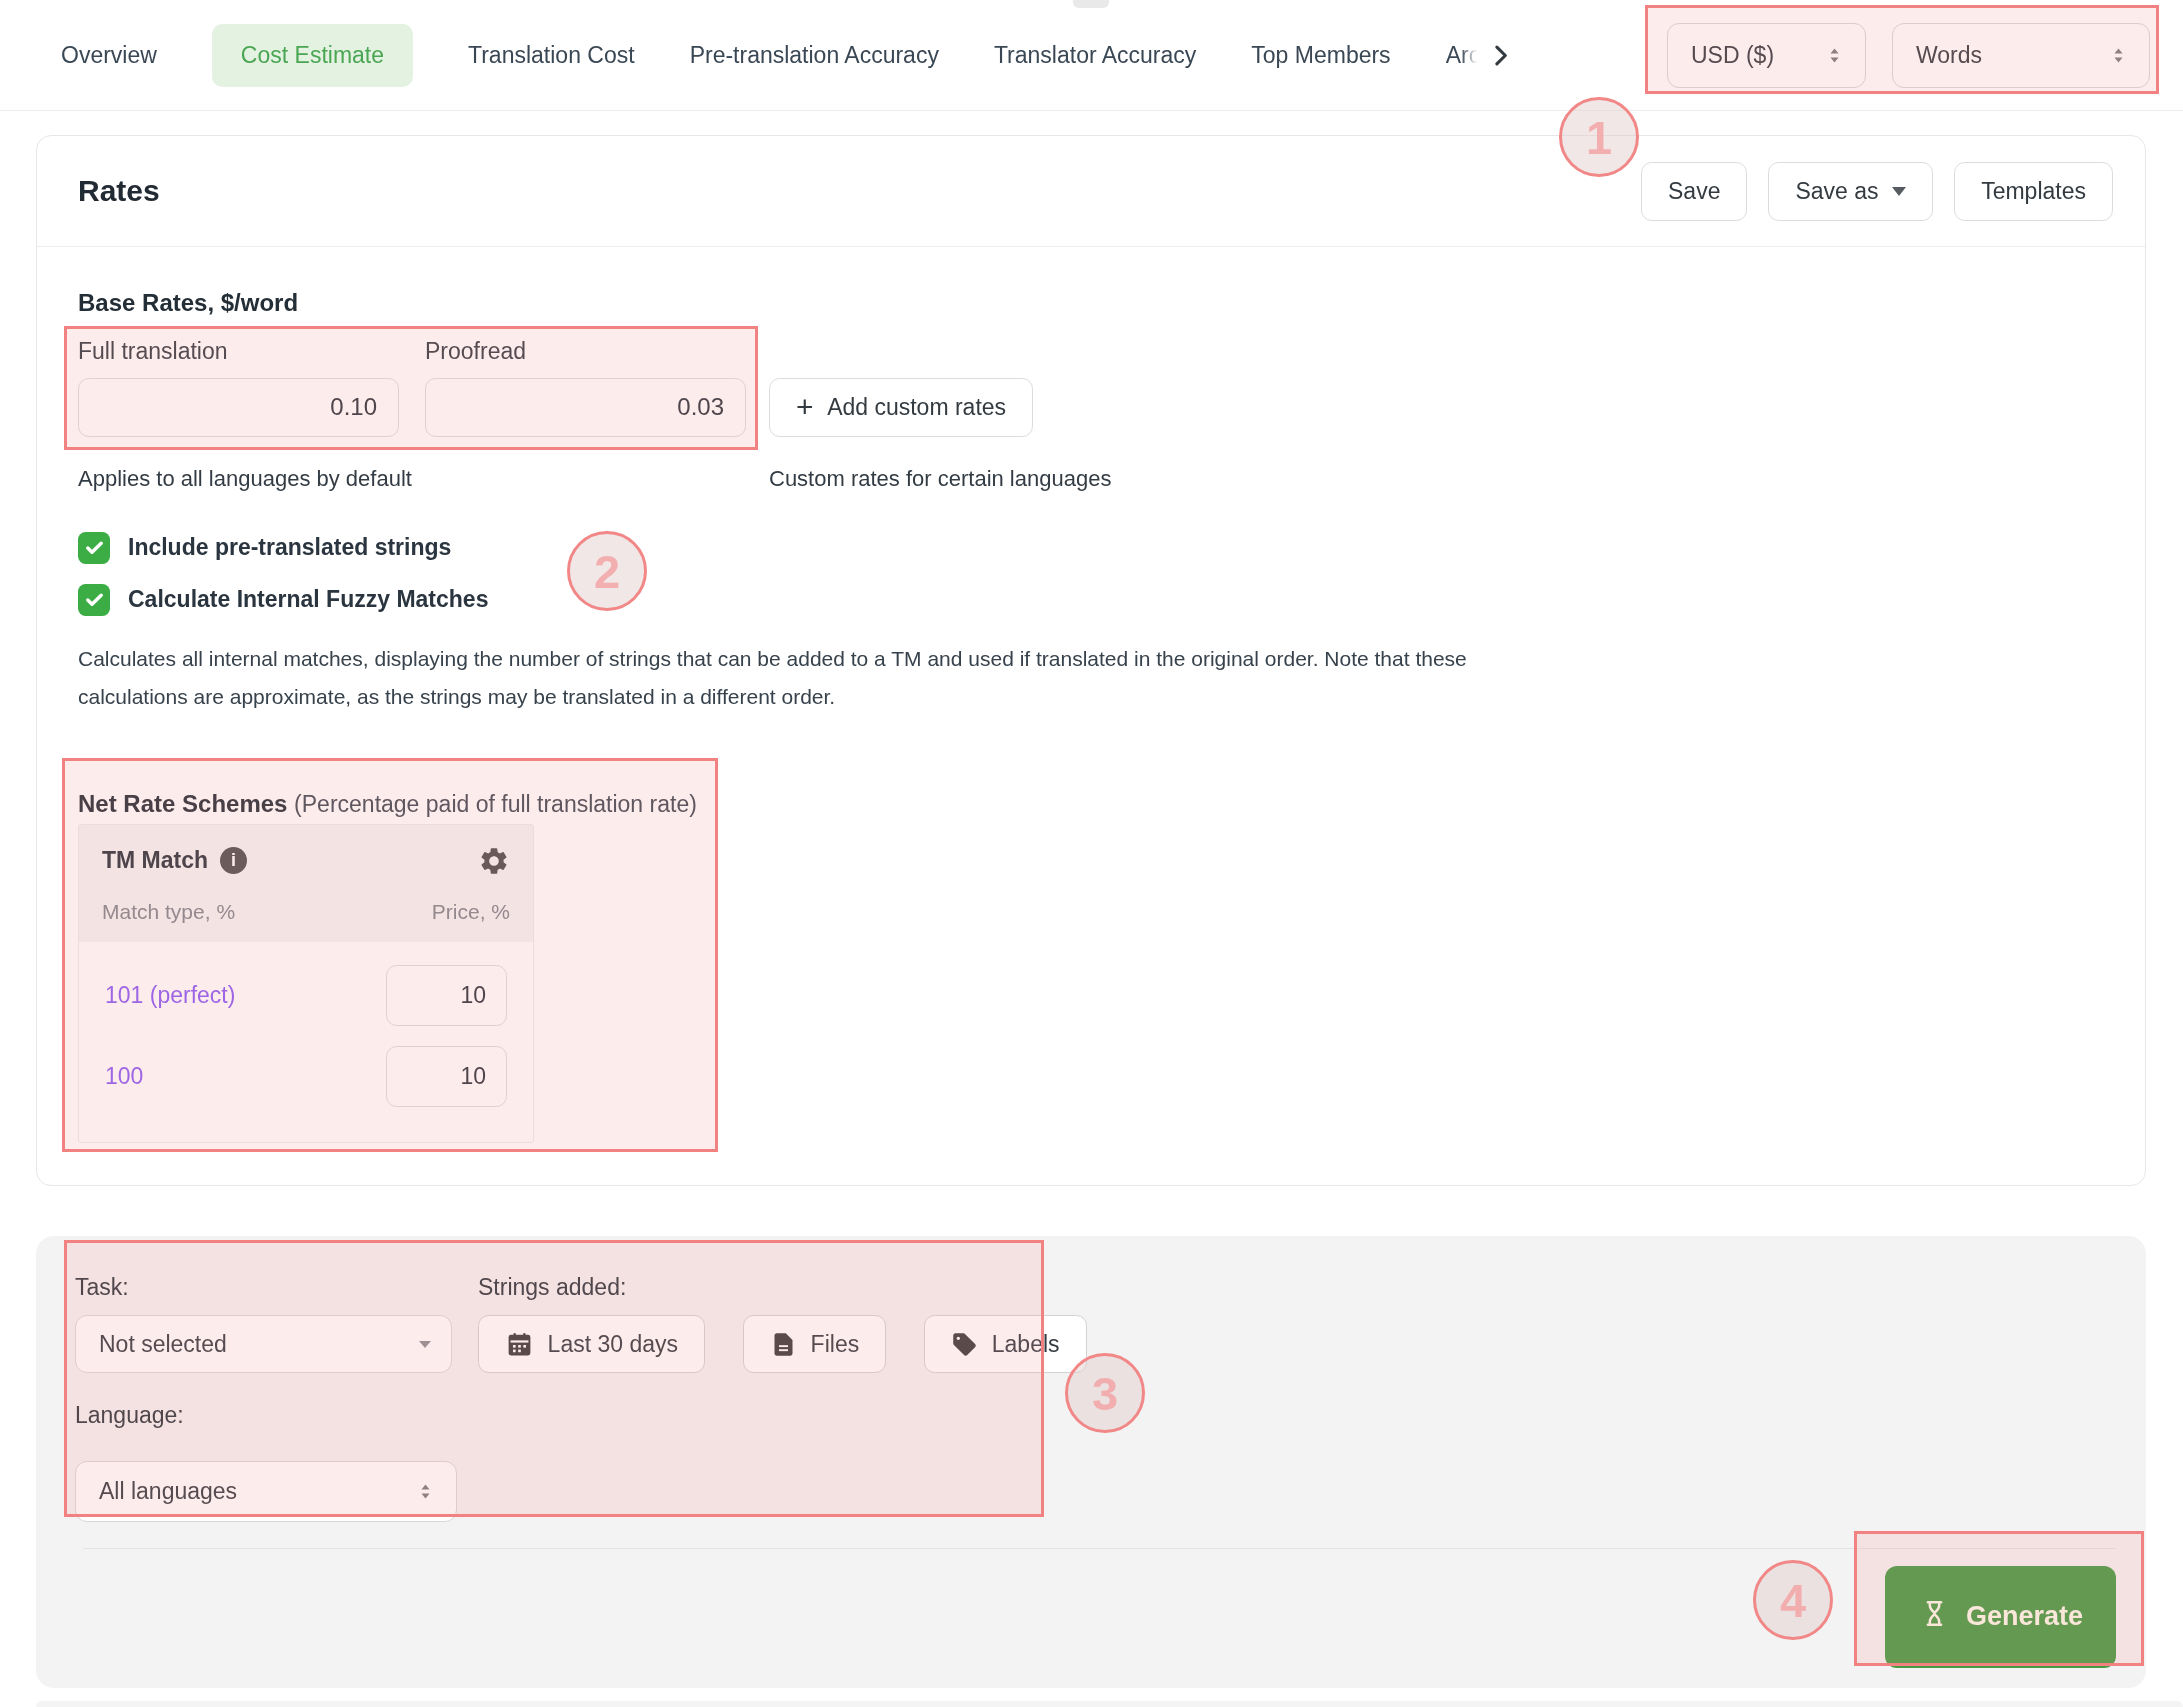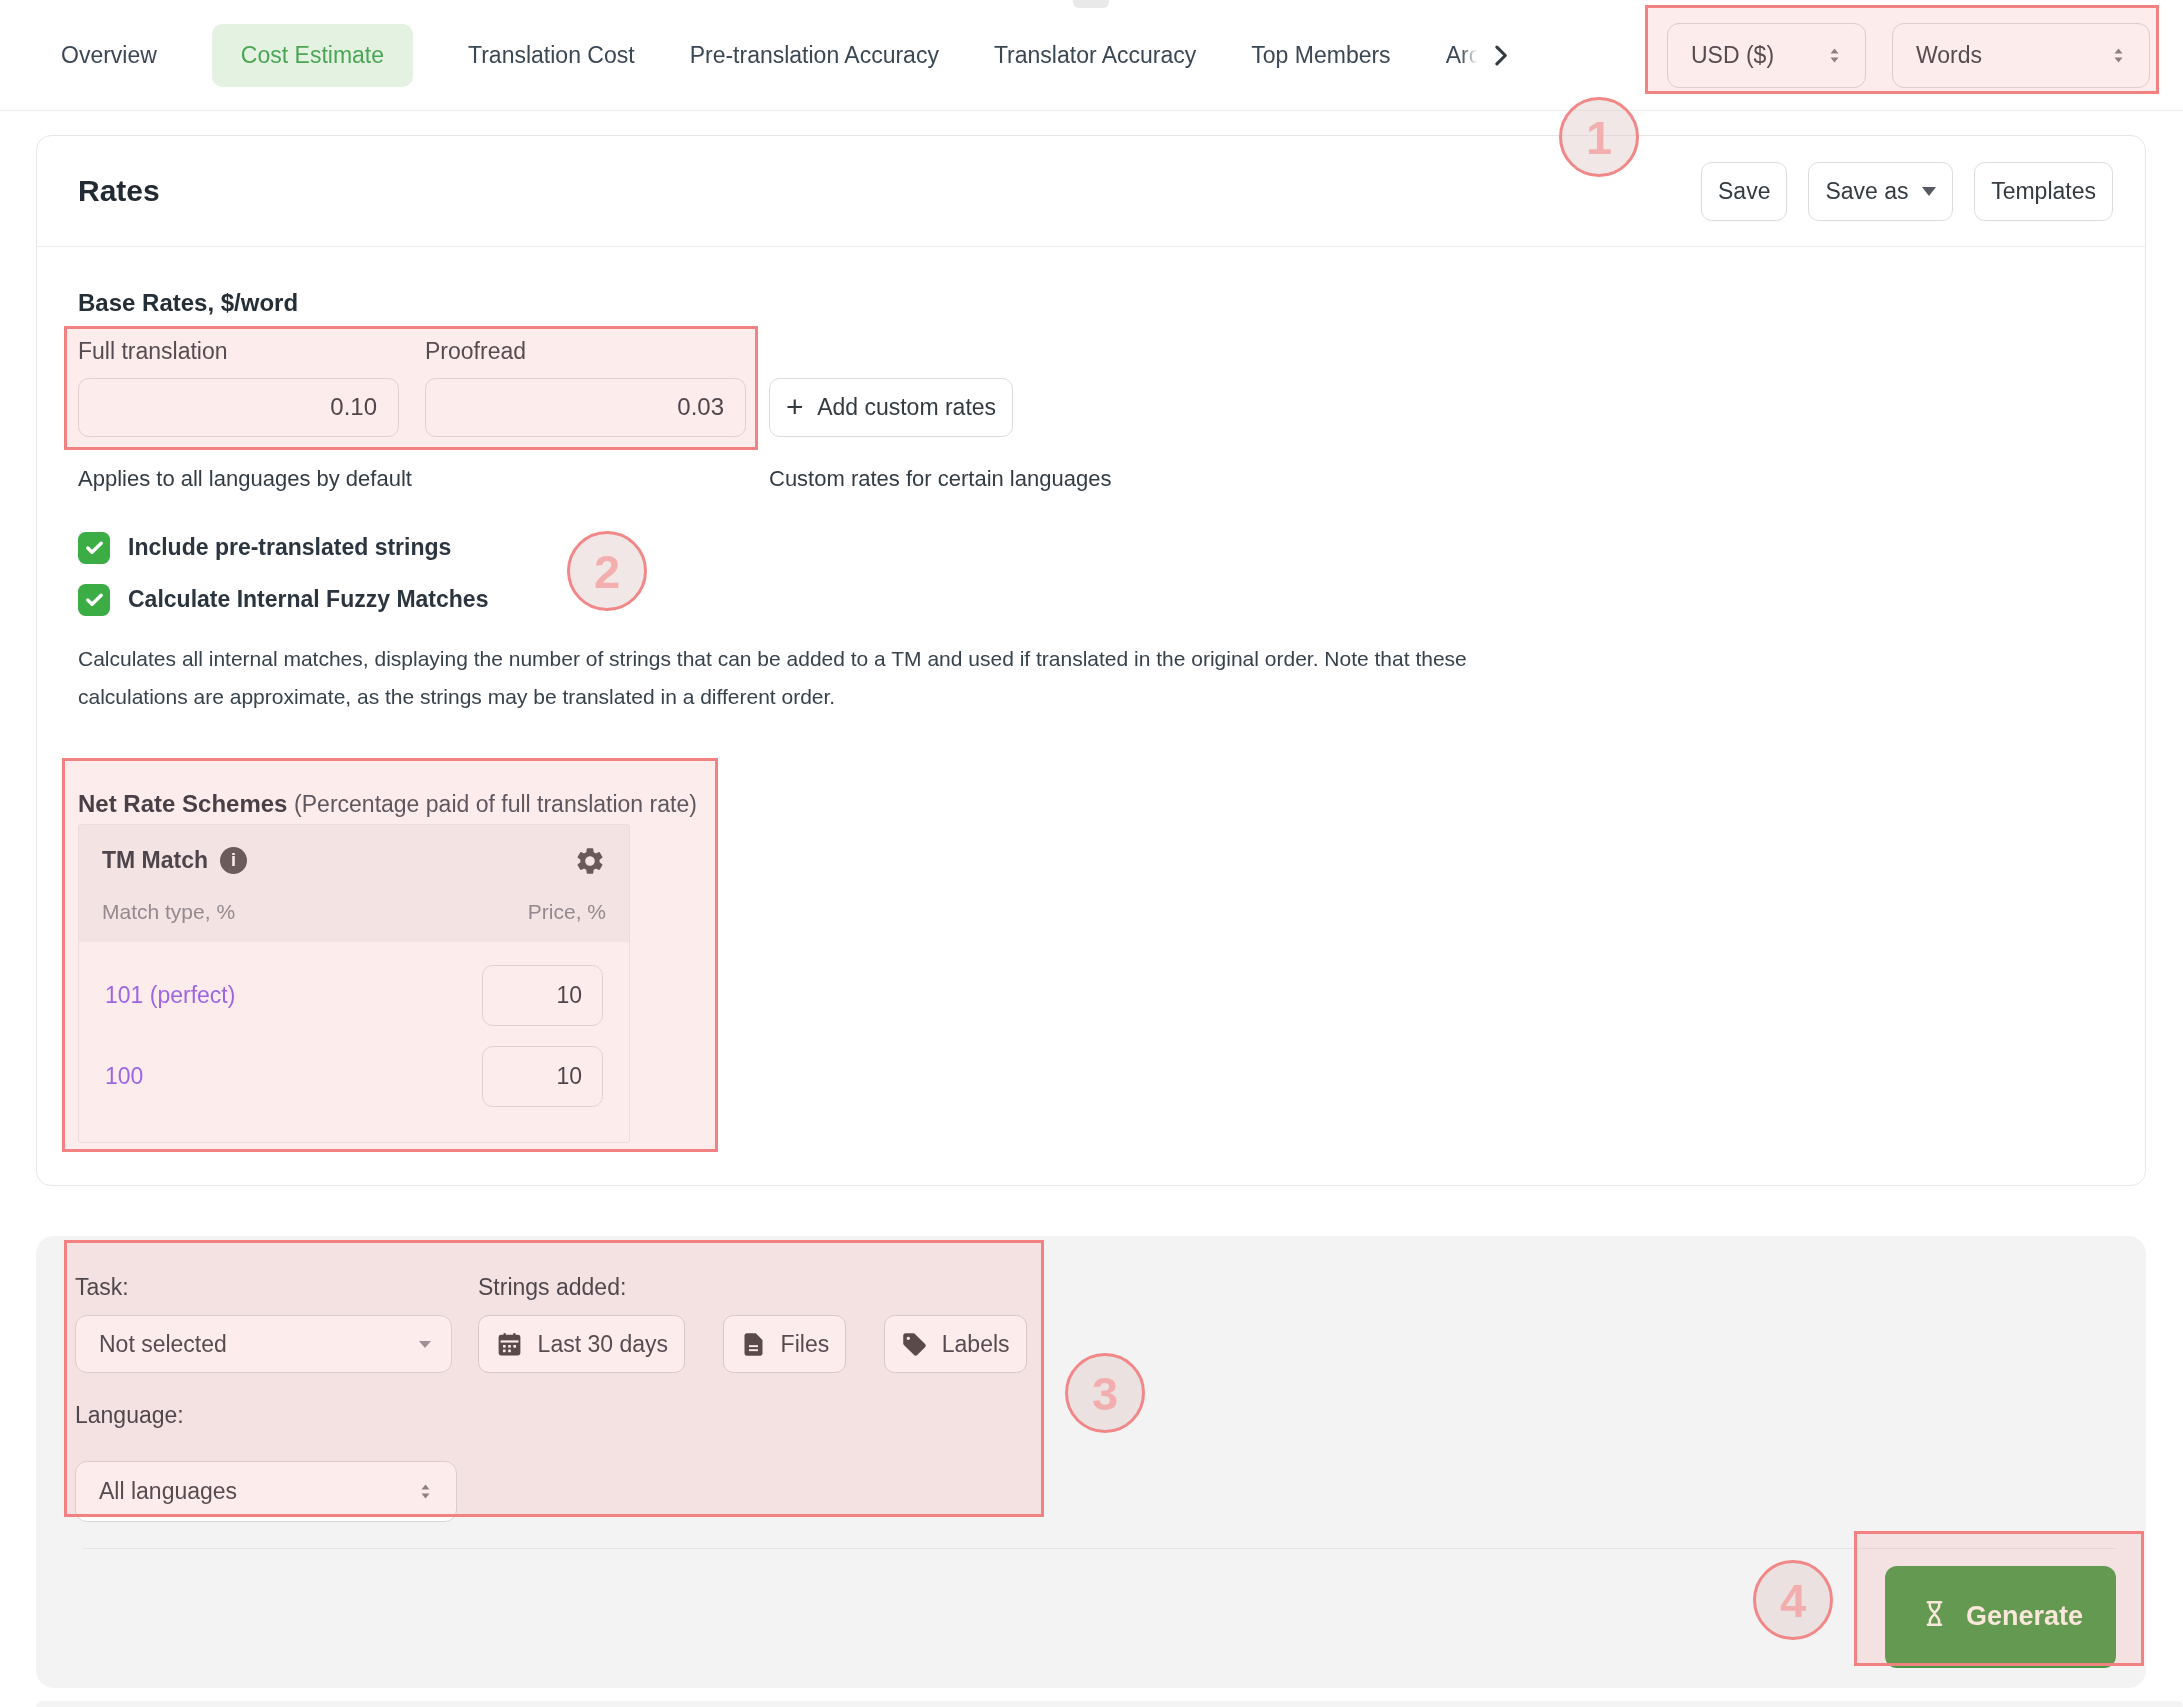--- a/index.html
+++ b/index.html
@@ -54,21 +54,21 @@
     background:#fff; border:1.5px solid #e7e7e7; border-radius:15px;
   }
   .card-header {
     height:111px; display:flex; align-items:center; justify-content:space-between;
     padding:0 32px 0 41px; border-bottom:1.5px solid #ededed;
   }
   .card-title { font-size:30px; font-weight:700; color:#222b33; }
   .header-actions { display:flex; gap:21px; }
   .btn {
     height:59px; background:#fff; border:1.5px solid #dcdcdc; border-radius:10.6px;
-    display:inline-flex; align-items:center; gap:13.6px; padding:0 16px;
+    display:inline-flex; align-items:center; gap:13.6px; padding:0 26px;
     font-size:23px; color:#333b41; cursor:pointer;text-align:center;
   }
   .caret-down {
     width:0; height:0; border-left:7.6px solid transparent; border-right:7.6px solid transparent;
     border-top:9px solid #555b60;
   }
   .card-body { padding:39px 41px 42px; }
 
   .section-heading { font-size:24px; font-weight:700; color:#242e36; line-height:33px; }
   .base-heading { margin-bottom:16.7px; }
@@ -94,21 +94,21 @@
     display:flex; align-items:center; justify-content:center; flex:0 0 auto;
   }
   .checkbox svg { display:block; }
   .checkbox-label { margin-left:18px; font-size:23px; font-weight:700; color:#2a3540; }
 
   .note { margin-top:24px; max-width:1486px; font-size:21px; line-height:38px; color:#37424c; }
 
   .net-heading { margin:71px 0 3px; }
   .net-hint { font-weight:400; font-size:23px; color:#3f4a54; }
 
-  .tm-card { width:552px; border:1.5px solid #ececec; border-radius:3px; overflow:hidden; }
+  .tm-card { width:456px; border:1.5px solid #ececec; border-radius:3px; overflow:hidden; }
   .tm-header { background:#f4f4f4; padding:20px 23px 18px; }
   .tm-title-row { display:flex; align-items:center; }
   .tm-title { font-size:23px; font-weight:700; color:#2a343c; }
   .info-icon {
     width:27px; height:27px; border-radius:50%; background:#4f4f4f; color:#fff;
     font-size:18px; font-weight:700; display:flex; align-items:center; justify-content:center;
     margin-left:12px; cursor:pointer;
   }
   .gear-icon { margin-left:auto; cursor:pointer; display:flex; }
   .tm-cols { display:flex; justify-content:space-between; margin-top:23px; font-size:21px; color:#7f878e; }

